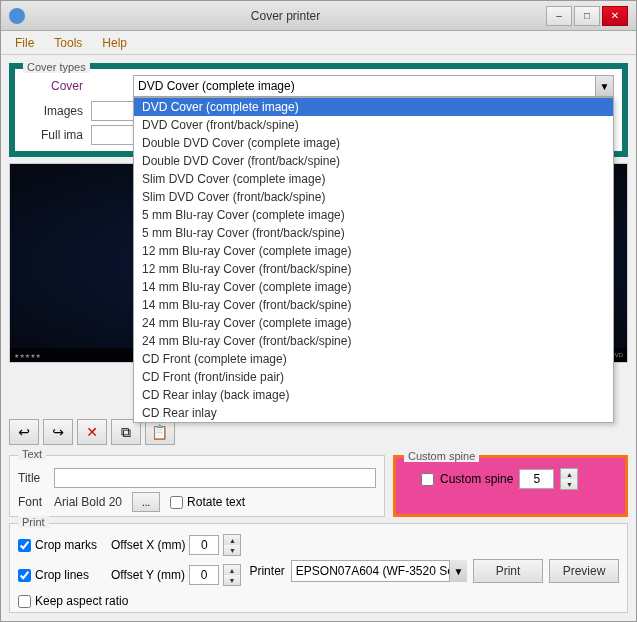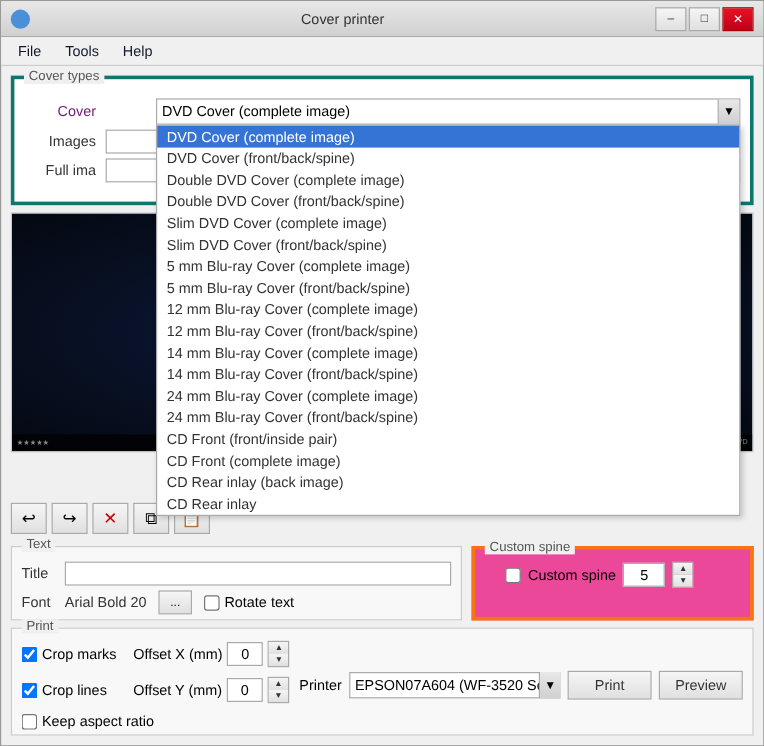--- a/index.html
+++ b/index.html
@@ -68,33 +68,33 @@
       height: 24px;
       display: flex;
       align-items: center;
       padding: 0 4px;
       border-bottom: 1px solid #ccc;
     }
     .menu-item {
       padding: 2px 10px;
       cursor: pointer;
       font-size: 12px;
-      color: #0f172a;
+      color: #a16207;
     }
     .content {
       flex: 1;
       padding: 8px;
       display: flex;
       flex-direction: column;
       gap: 6px;
       overflow: hidden;
     }
     .cover-types-group {
-      border: 3px solid #0f766e;
-      padding: 16px 8px;
+      border: 6px solid #0f766e;
+      padding: 6px 8px;
       background: #fff;
       position: relative;
     }
     .cover-types-legend {
       position: absolute;
       top: -8px;
       left: 8px;
       background: #f0f0f0;
       padding: 0 4px;
       font-size: 11px;
@@ -468,22 +468,22 @@
             <div class="dropdown-item">Slim DVD Cover (complete image)</div>
             <div class="dropdown-item">Slim DVD Cover (front/back/spine)</div>
             <div class="dropdown-item">5 mm Blu-ray Cover (complete image)</div>
             <div class="dropdown-item">5 mm Blu-ray Cover (front/back/spine)</div>
             <div class="dropdown-item">12 mm Blu-ray Cover (complete image)</div>
             <div class="dropdown-item">12 mm Blu-ray Cover (front/back/spine)</div>
             <div class="dropdown-item">14 mm Blu-ray Cover (complete image)</div>
             <div class="dropdown-item">14 mm Blu-ray Cover (front/back/spine)</div>
             <div class="dropdown-item">24 mm Blu-ray Cover (complete image)</div>
             <div class="dropdown-item">24 mm Blu-ray Cover (front/back/spine)</div>
+            <div class="dropdown-item">CD Front (complete image)</div>
             <div class="dropdown-item">CD Front (front/inside pair)</div>
-            <div class="dropdown-item">CD Front (complete image)</div>
             <div class="dropdown-item">CD Rear inlay (back image)</div>
             <div class="dropdown-item">CD Rear inlay</div>
           </div>
         </div>
       </div>
 
       <div class="images-row" style="margin-top:4px;">
         <label>Images</label>
         <input class="images-input" type="text" value="" style="">
         <button class="browse-btn">...</button>

